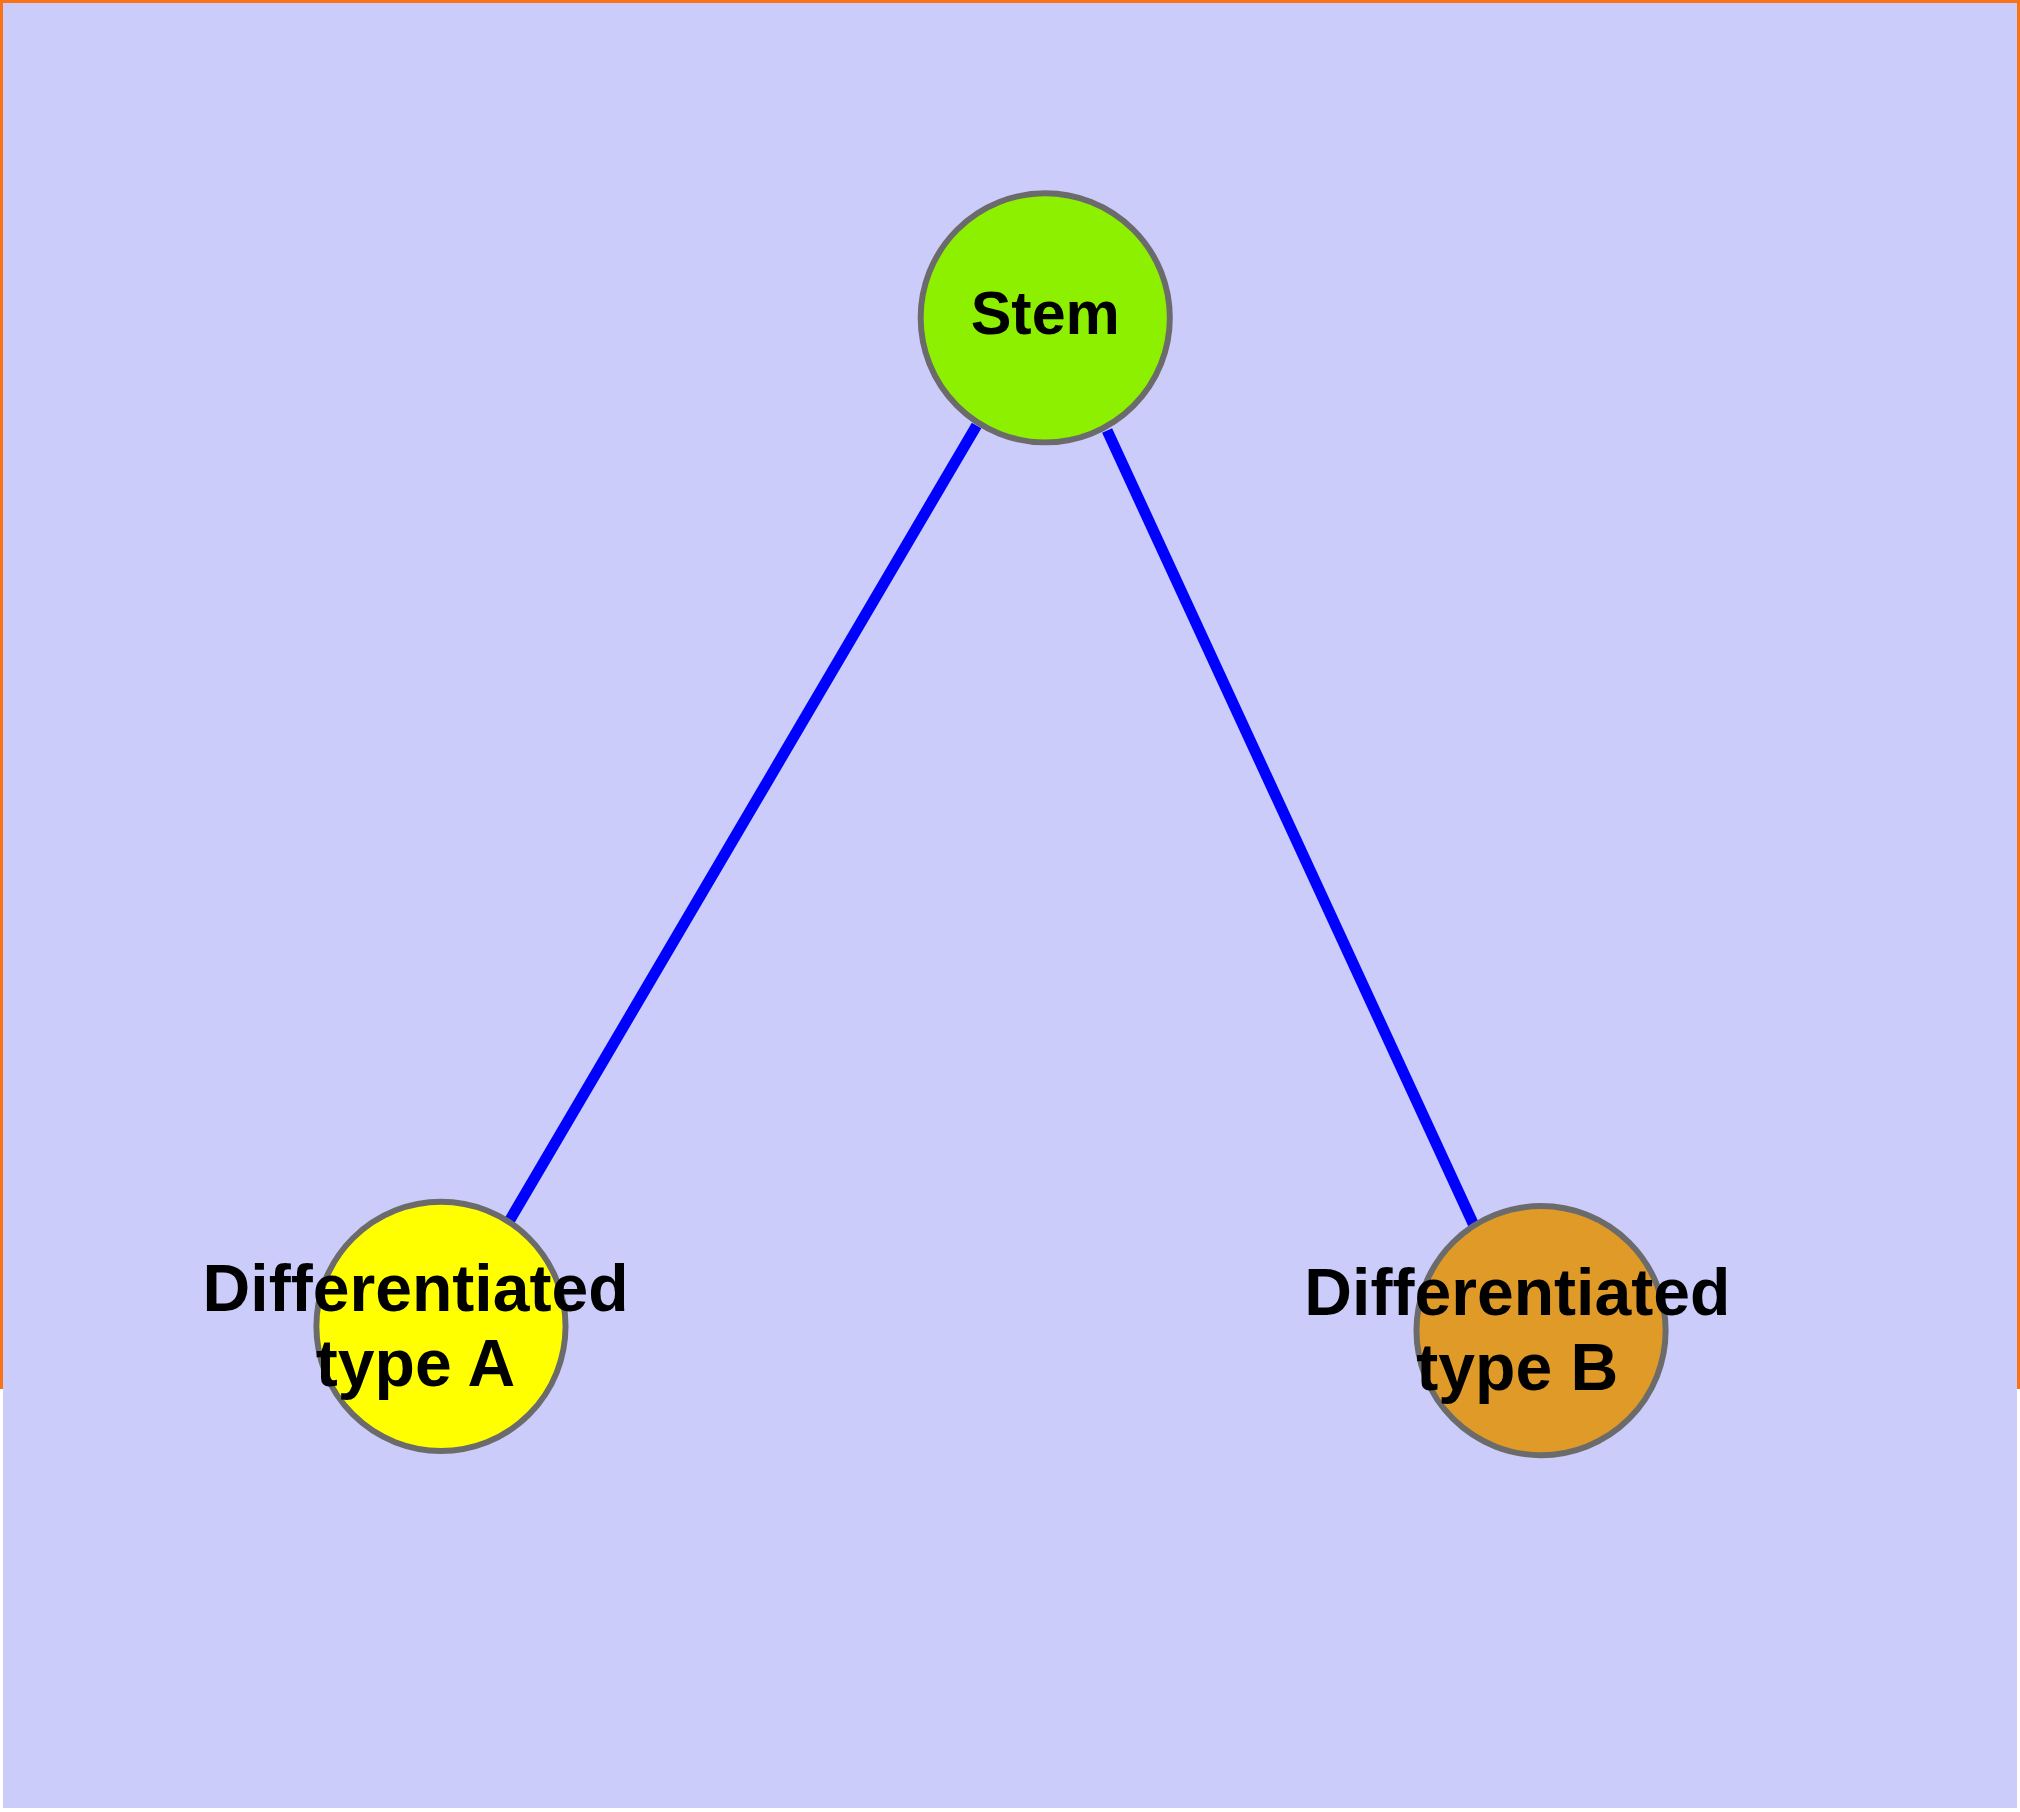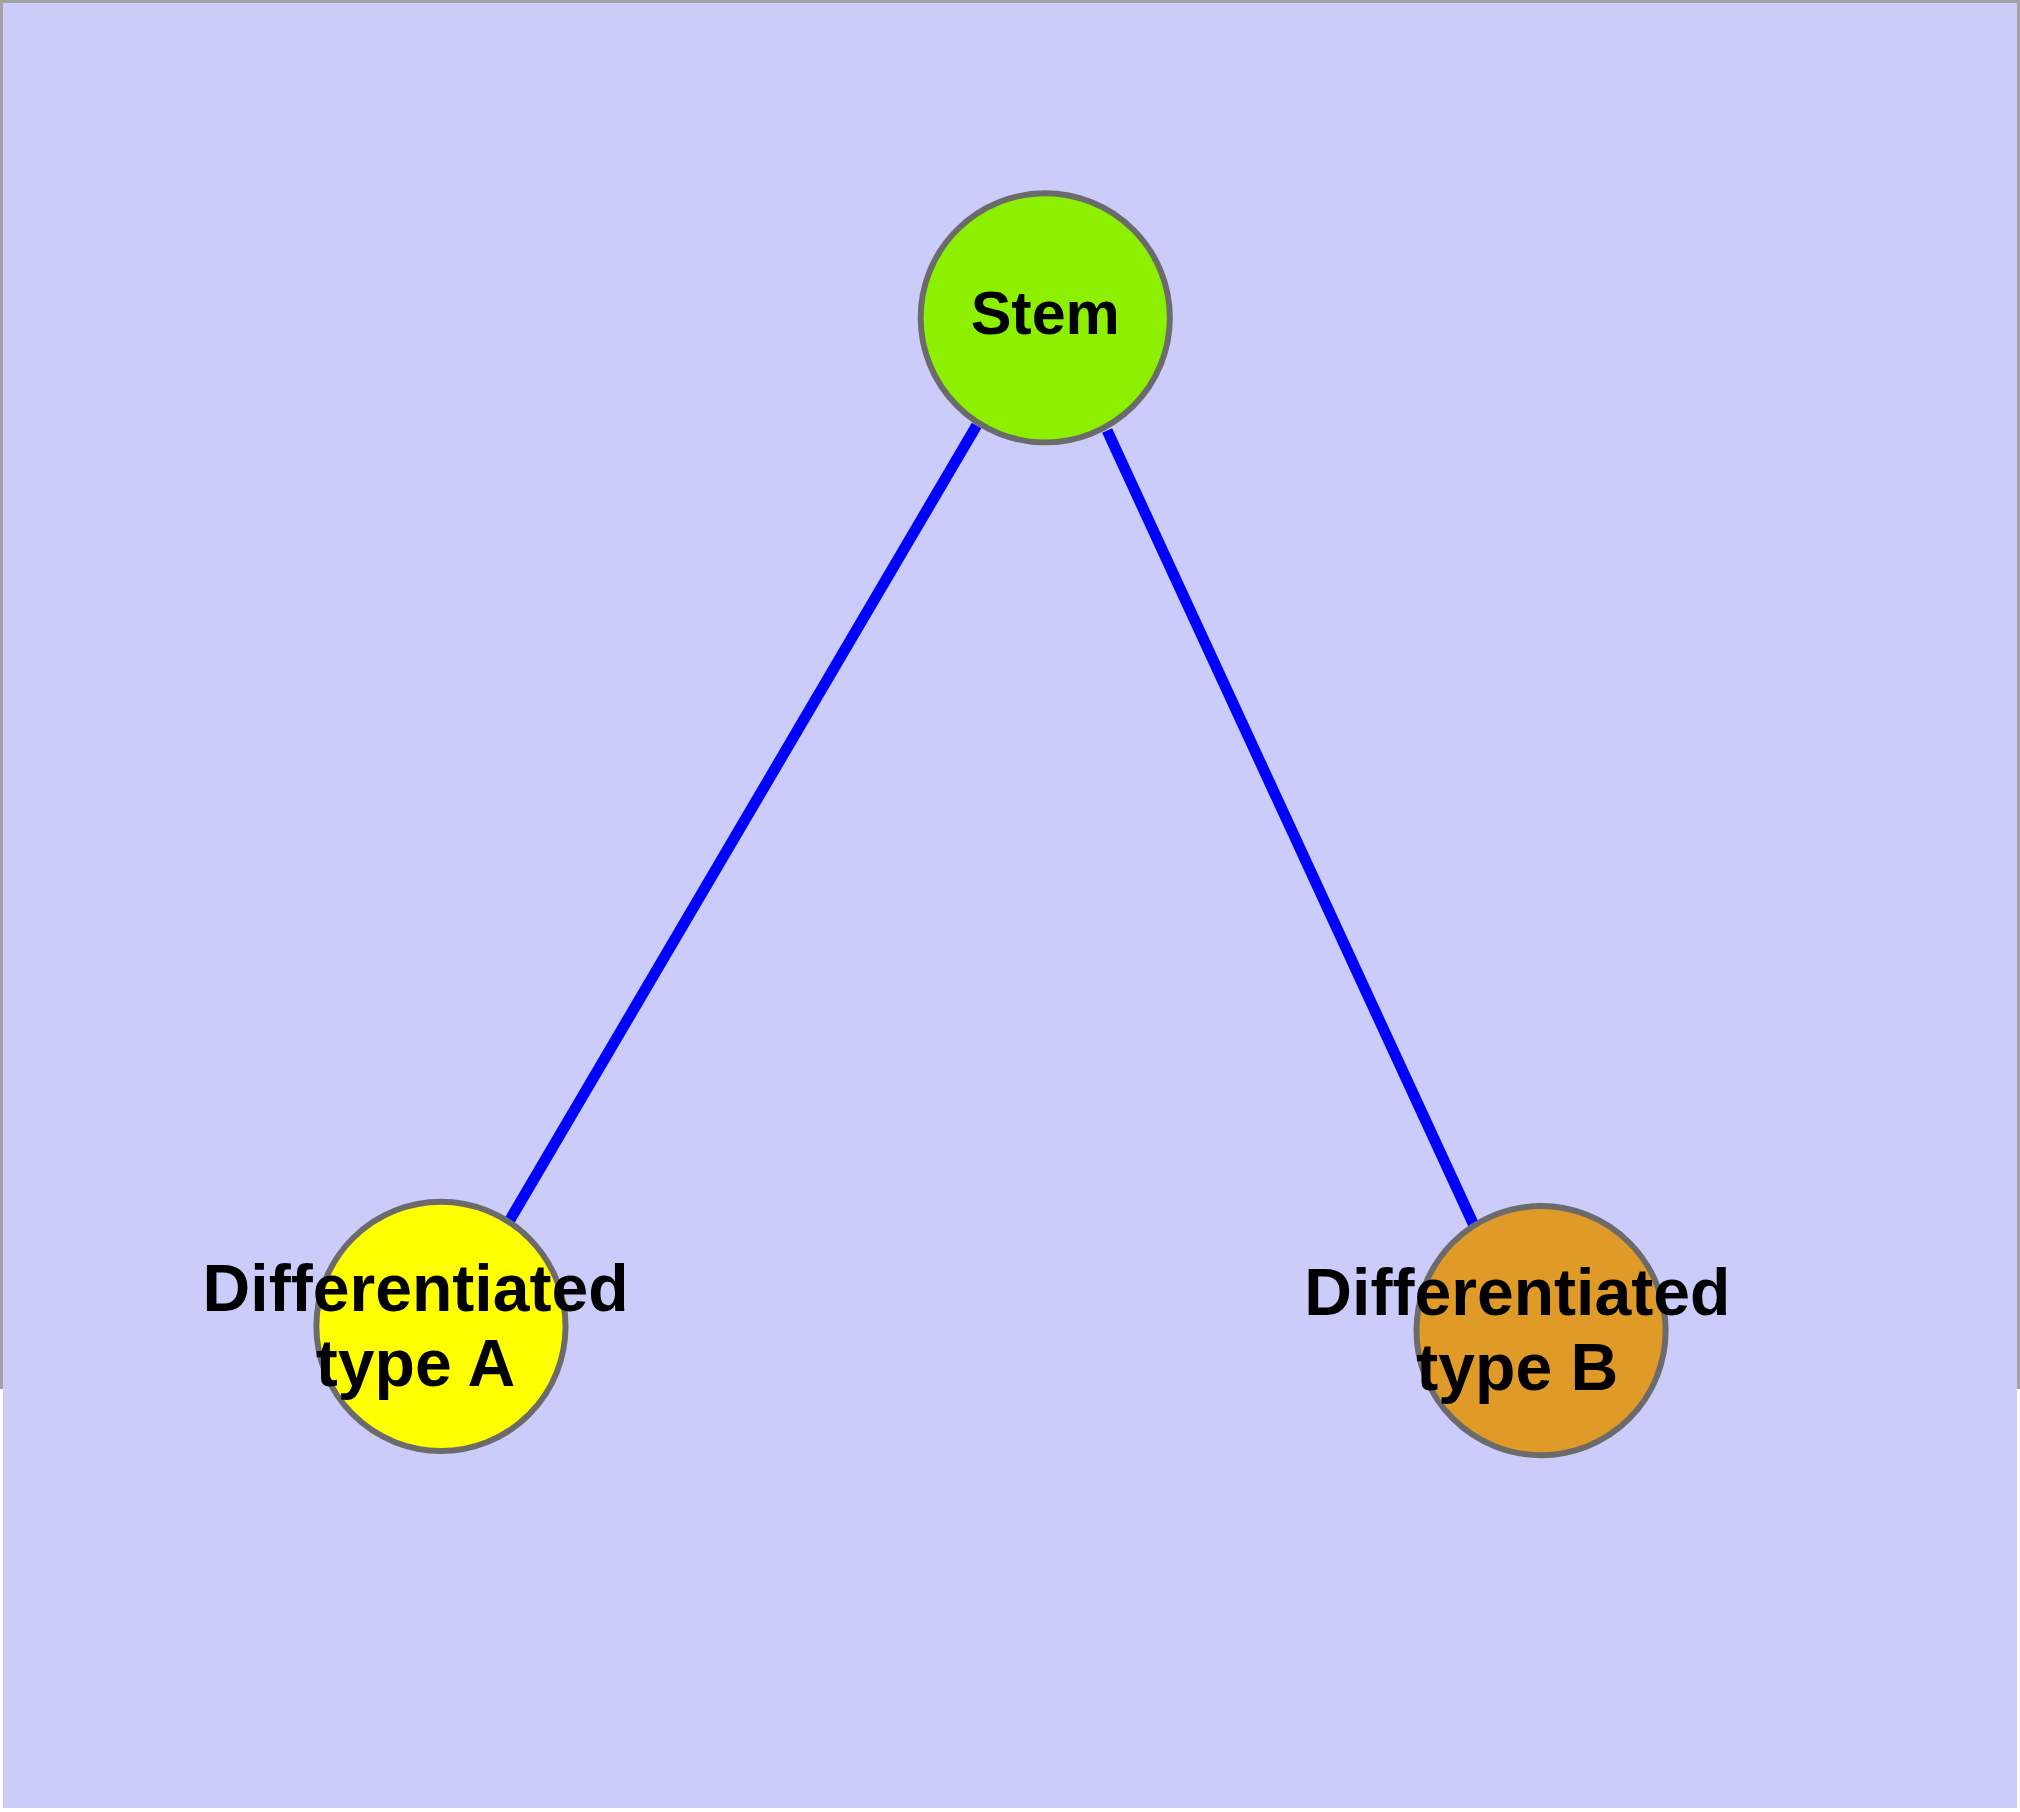--- a/index.html
+++ b/index.html
@@ -11,21 +11,21 @@
     width: 2021px;
     height: 1812px;
     overflow: hidden;
   }
   #graph-canvas {
     position: absolute;
     left: 0;
     top: 0;
     width: 2021px;
     height: 1389px;
-    background: #a3a3a3;
+    background: #f97316;
   }
   #graph-plot {
     position: absolute;
     left: 3.4px;
     top: 3.4px;
     width: 2014px;
     height: 1805px;
     background: #ccccfa;
   }
   svg.graph-svg {

